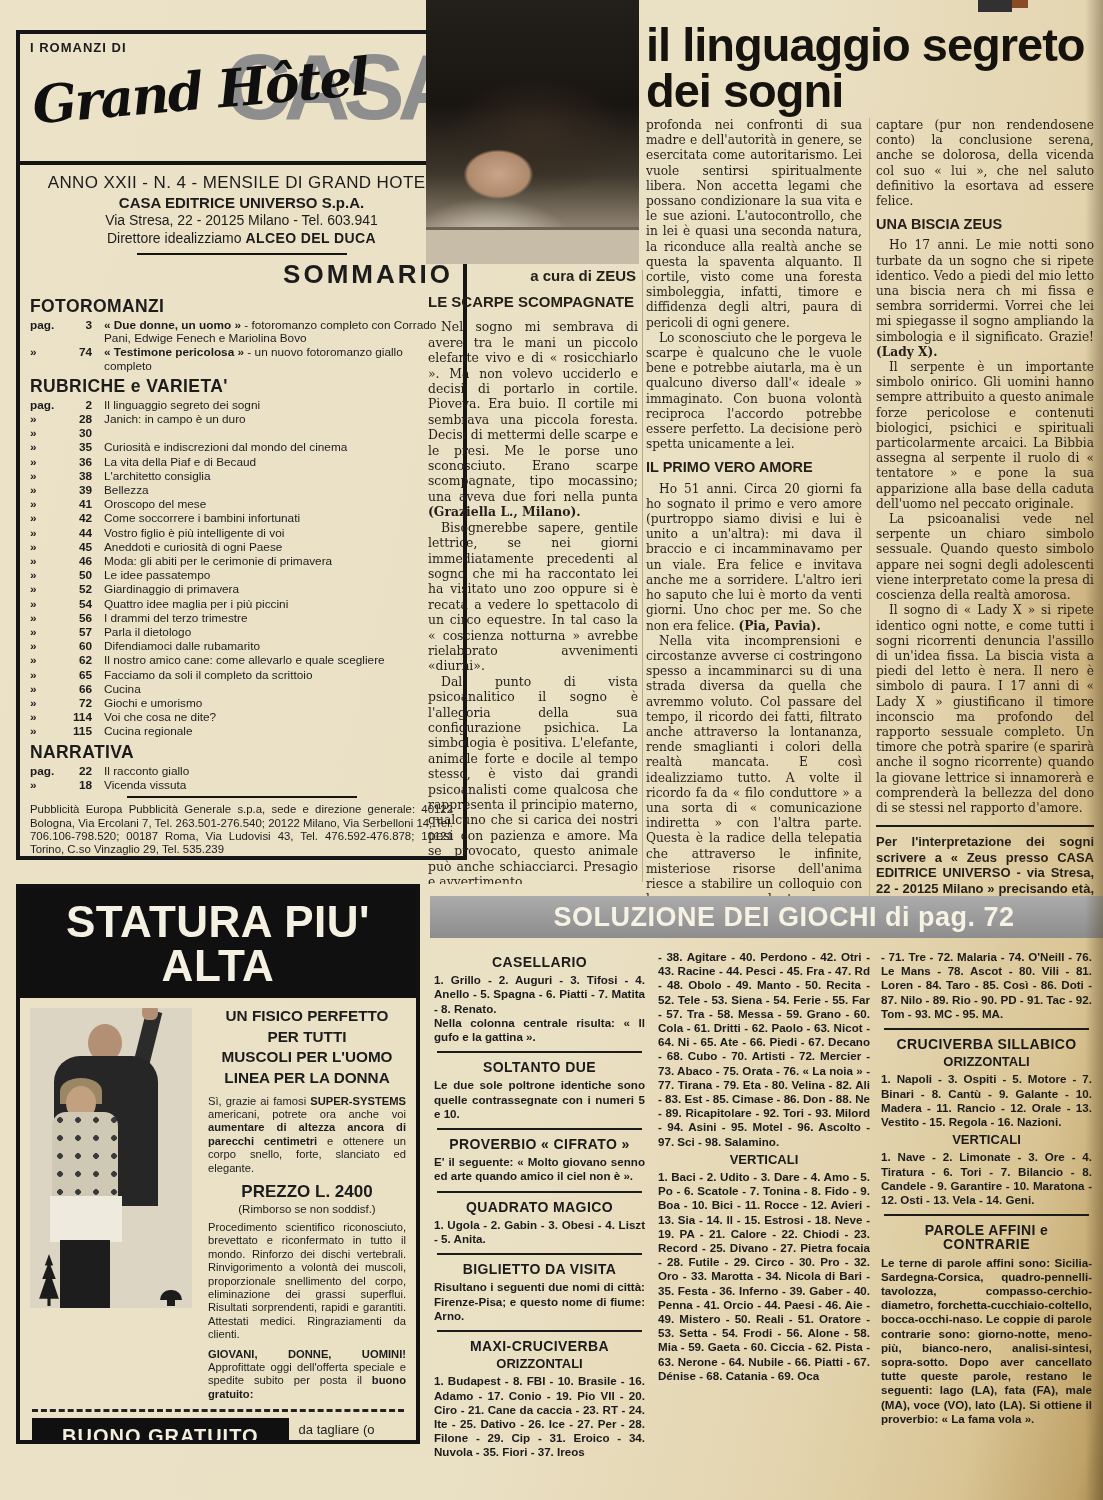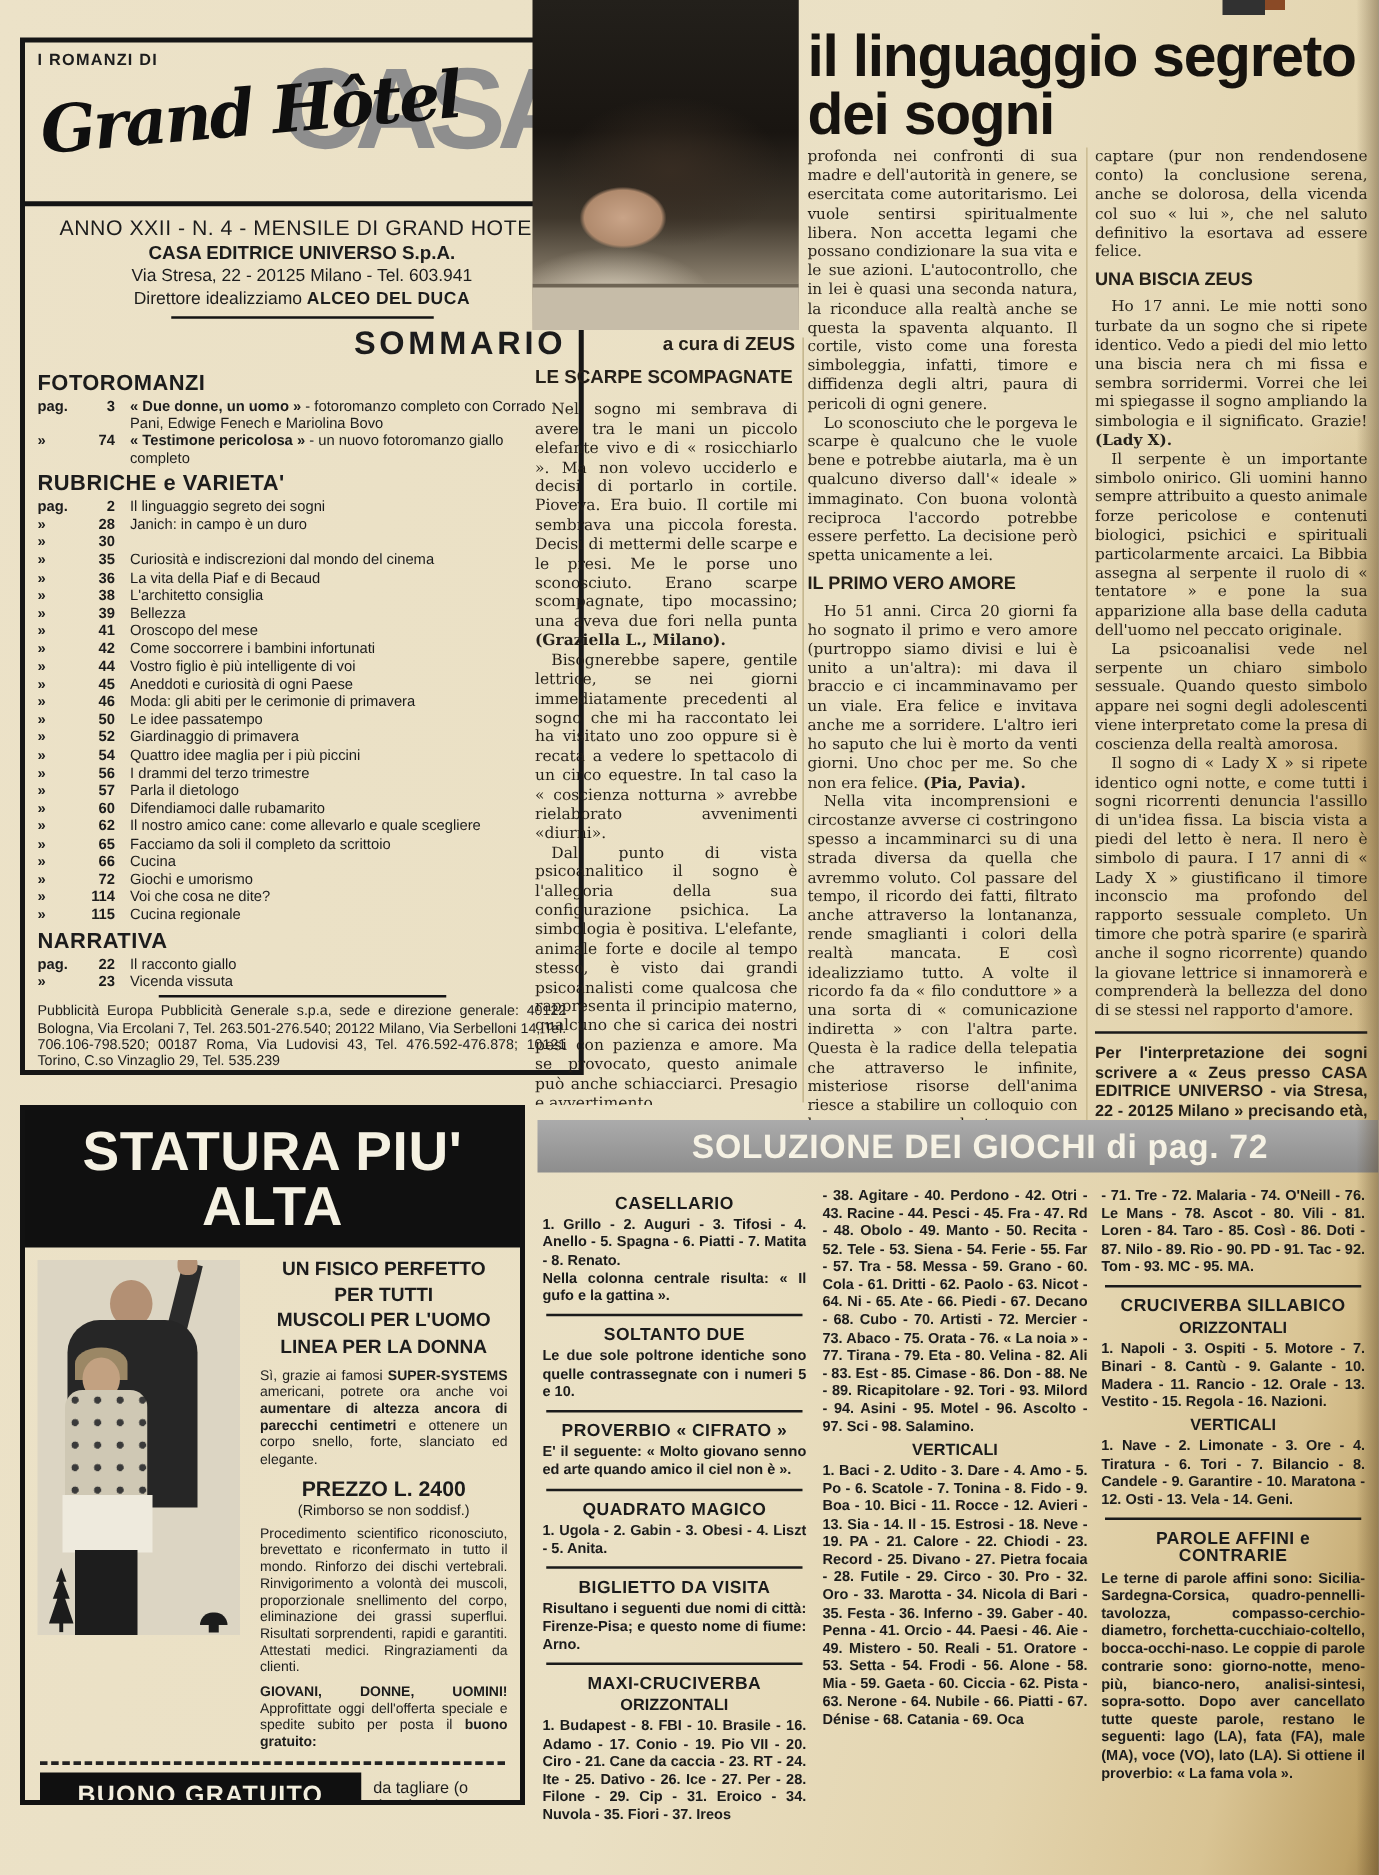--- a/index.html
+++ b/index.html
@@ -278,21 +278,21 @@
 
     <div class="sechead">NARRATIVA</div>
     <div>
         <div class="srow">
         <span class="rp">pag.</span>
         <span class="rn">22</span>
         <span class="rt"><b></b><span>Il racconto giallo</span></span>
       </div>
         <div class="srow">
         <span class="rp">»</span>
-        <span class="rn">23</span>
+        <span class="rn">18</span>
         <span class="rt"><b></b><span>Vicenda vissuta</span></span>
       </div>
       </div>
 
     <div class="colrule"></div>
     <div class="colo">Pubblicità Europa Pubblicità Generale s.p.a, sede e direzione generale: 40122 Bologna, Via Ercolani 7, Tel. 263.501-276.540; 20122 Milano, Via Serbelloni 14, Tel. 706.106-798.520; 00187 Roma, Via Ludovisi 43, Tel. 476.592-476.878; 10121 Torino, C.so Vinzaglio 29, Tel. 535.239</div>
 
   </div>
 
   <div class="photo">

